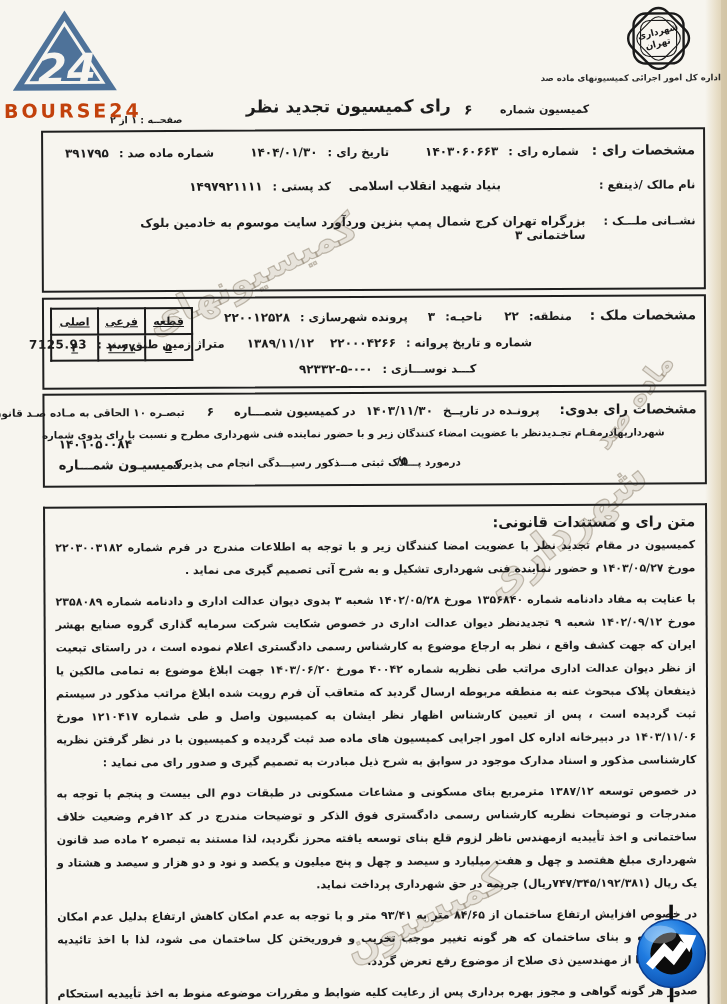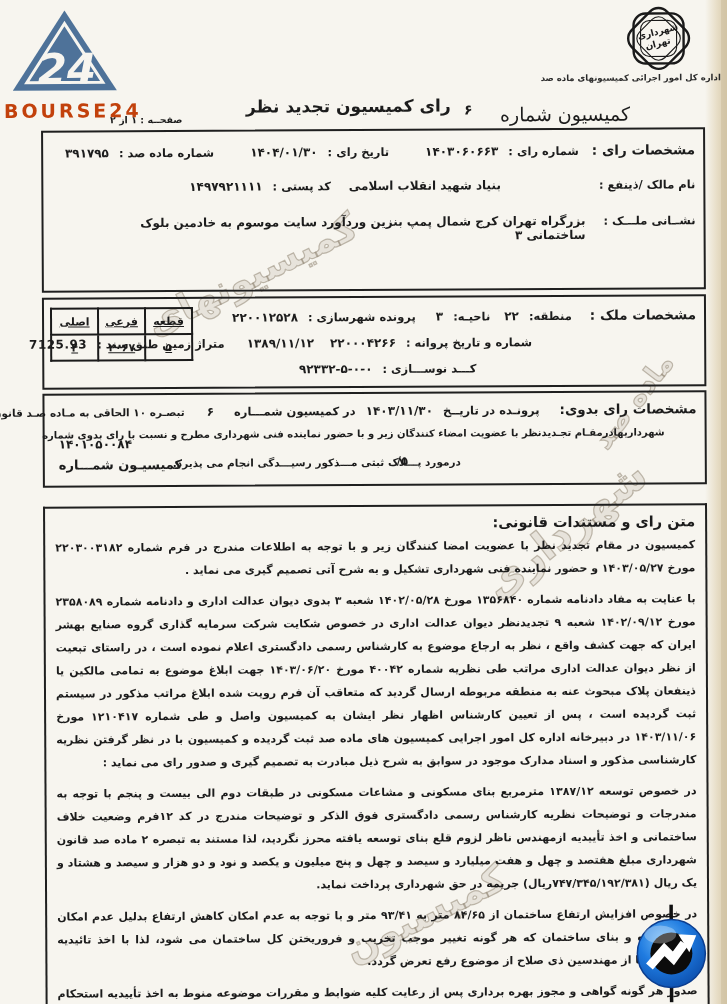--- a/index.html
+++ b/index.html
@@ -15,21 +15,21 @@
   .brand{position:absolute;left:6px;top:6px;width:120px;direction:ltr;text-align:center;}
   .brand-word{margin-top:2px;font-size:19px;font-weight:bold;color:#c2410c;letter-spacing:3px;}
 
   
   .seal{position:absolute;left:618px;top:2px;}
   .org-line{position:absolute;left:568px;top:74px;width:155px;font-size:8.5px;font-weight:bold;
             text-align:center;white-space:nowrap;color:#2a2a2a;}
 
   
   .doc-title{position:absolute;left:248px;top:96px;font-size:17px;font-weight:bold;}
-  .comm-label{position:absolute;left:502px;top:104px;font-size:19px;font-weight:normal;}
+  .comm-label{position:absolute;left:502px;top:104px;font-size:11px;font-weight:bold;}
   .comm-no{position:absolute;left:466px;top:102px;font-size:14px;font-weight:bold;}
   .page-label{position:absolute;left:112px;top:113px;font-size:9.5px;font-weight:bold;}
 
   .box{position:absolute;left:43px;width:660px;border:2px solid #1f1f1f;background:transparent;}
   .box1{top:129px;height:158px;}
   .box2{top:296px;height:88px;}
   .box3{top:392px;height:90px;}
   .box4{top:505px;height:499px;border-bottom:none;}
 
   .frow{display:flex;align-items:baseline;column-gap:10px;padding:0 8px;position:absolute;width:644px;}
@@ -147,21 +147,21 @@
           <td>۵</td>
           <td>۲۰۶۷</td>
           <td>۴</td>
         </tr>
       </tbody>
         </table>
       <div class="frow b2r1">
         <span class="sec-title">مشخصات ملک :</span>
         <span class="lbl" style="margin-right:8px">منطقه:</span>
         <span class="val">۲۲</span>
-        <span class="lbl" style="margin-right:4px">ناحیـه:</span>
+        <span class="lbl" style="margin-right:12px">ناحیـه:</span>
         <span class="val">۳</span>
         <span class="lbl" style="margin-right:10px">پرونده شهرسازی :</span>
         <span class="val">۲۲۰۰۱۲۵۲۸</span>
       </div>
       <div class="frow b2r2">
         <span class="lbl">شماره و تاریخ پروانه :</span>
         <span class="val">۲۲۰۰۰۴۲۶۶</span>
         <span class="val" style="margin-right:6px">۱۳۸۹/۱۱/۱۲</span>
         <span class="lbl" style="margin-right:12px">متراژ زمین طبق سند :</span>
         <span class="val">7125.93</span>

